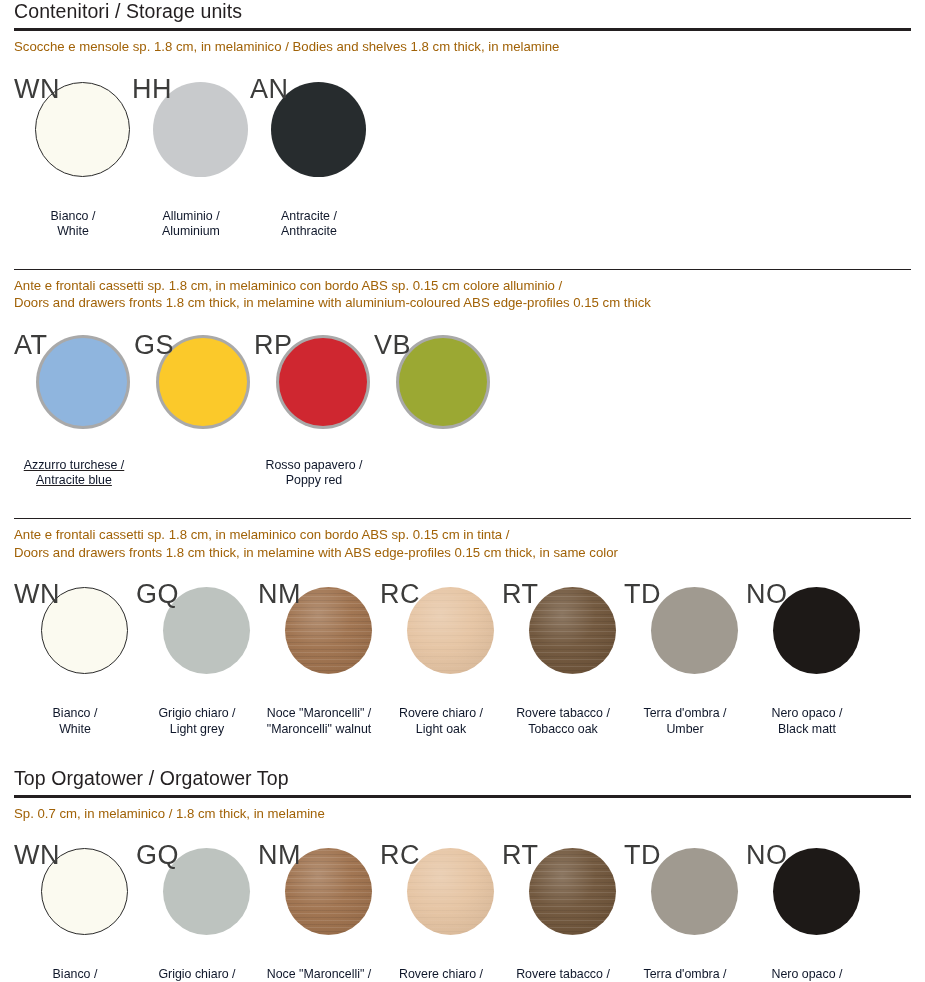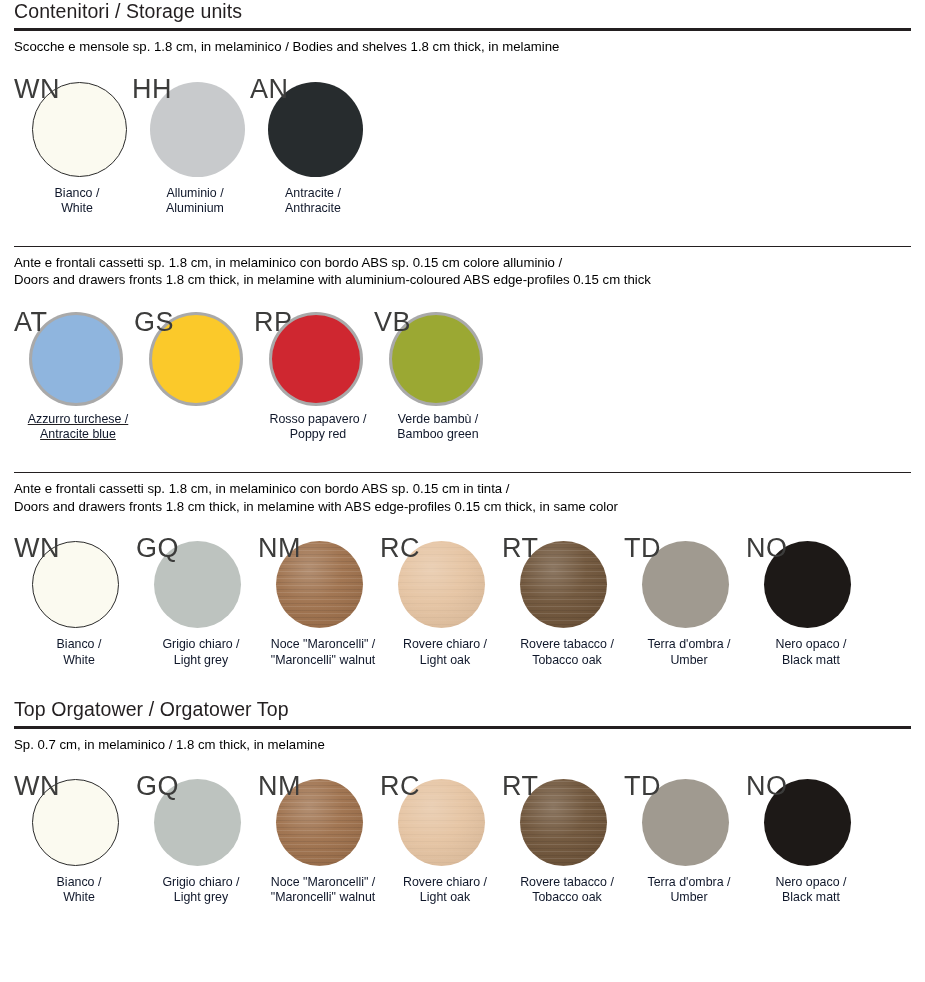--- a/index.html
+++ b/index.html
@@ -43,39 +43,41 @@
   .rule-light {
     height: 1px;
     background: #231f20;
     margin: 0 0 0 14px;
     width: 897px;
   }
 
   .subtitle {
     font-size: 13.2px;
     line-height: 17.5px;
-    color: #000000;
+    color: #a16207;
     padding: 7px 0 0 14px;
     margin: 0;
     white-space: pre-line;
   }
 
   
   .swatch-row {
     display: flex;
     align-items: flex-start;
     padding-left: 14px;
     box-sizing: border-box;
   }
 
   .swatch-cell {
     position: relative;
     display: flex;
     flex-direction: column;
+    align-items: center;
     box-sizing: border-box;
+    gap: 23px;
   }
 
   .code {
     position: absolute;
     top: -6px;
     left: 0;
     font-size: 27px;
     line-height: 27px;
     font-weight: 400;
     color: #3c3c3b;
@@ -197,22 +199,20 @@
           <div class="disc" style="width: 88px; height: 88px; background: rgb(207, 39, 48); box-shadow: rgb(169, 169, 169) 0px 0px 0px 3px;"></div>
         </div>
         <div class="caption" style="width: 128px;">Rosso papavero /
 Poppy red</div>
       </div>
       <div class="swatch-cell" style="width: 120px;">
         <div class="code">VB</div>
         <div style="position: relative; width: 88px; height: 88px; margin-left: 18px;">
           <div class="disc" style="width: 88px; height: 88px; background: rgb(155, 168, 51); box-shadow: rgb(169, 169, 169) 0px 0px 0px 3px;"></div>
         </div>
-        <div class="caption" style="width: 128px;">Verde bambù /
-Bamboo green</div>
       </div>
     </div>
     <div class="gap-c"></div>
     <div class="rule-light"></div>
     <div class="subtitle">Ante e frontali cassetti sp. 1.8 cm, in melaminico con bordo ABS sp. 0.15 cm in tinta /
 Doors and drawers fronts 1.8 cm thick, in melamine with ABS edge-profiles 0.15 cm thick, in same color</div>
     <div class="gap-b"></div>
     <div class="swatch-row">
       <div class="swatch-cell" style="width: 122px;">
         <div class="code">WN</div>

